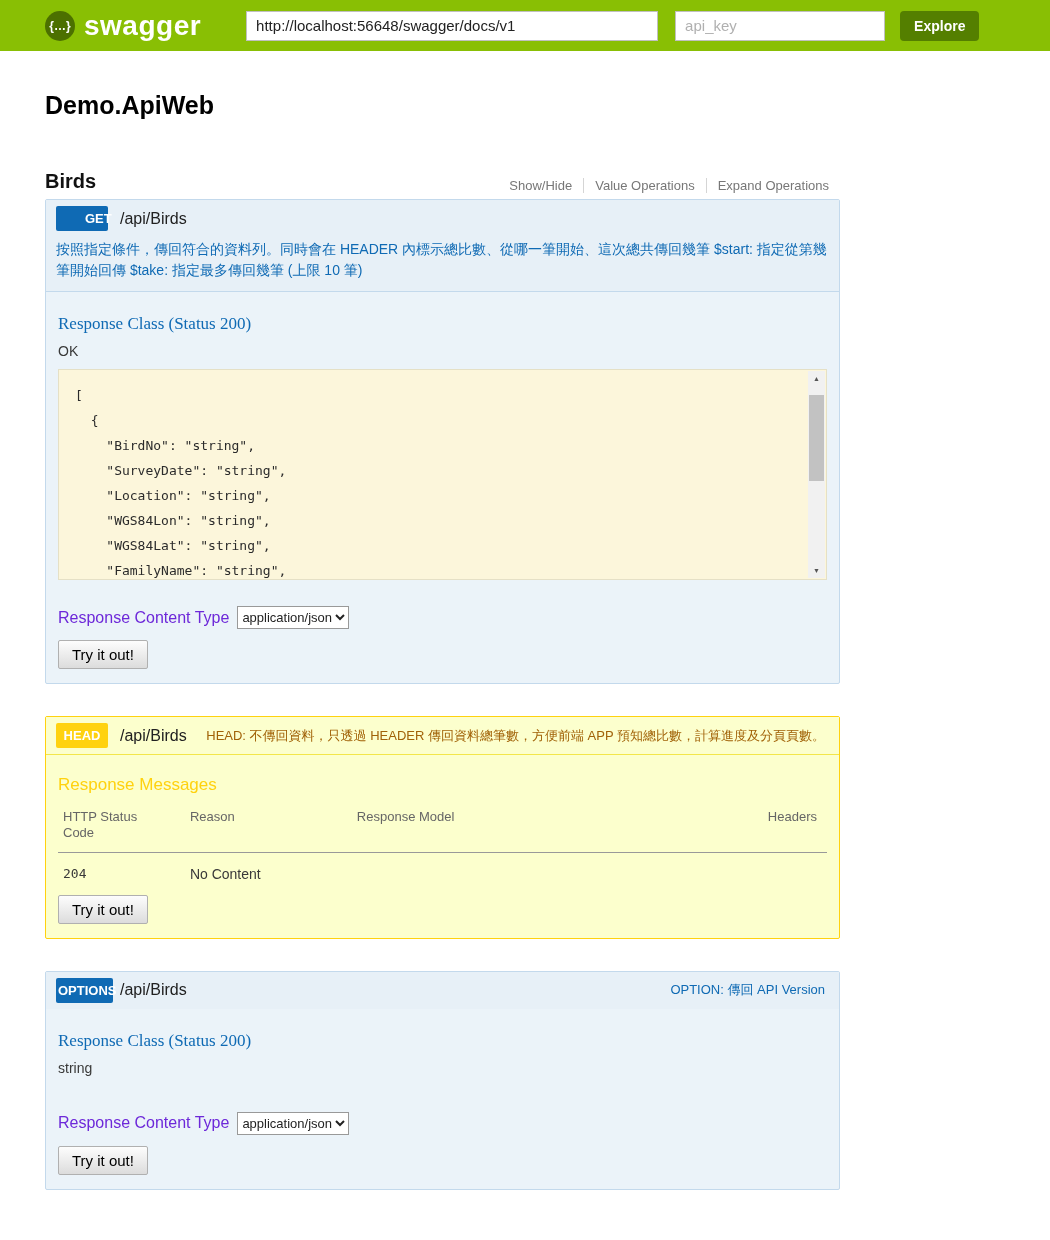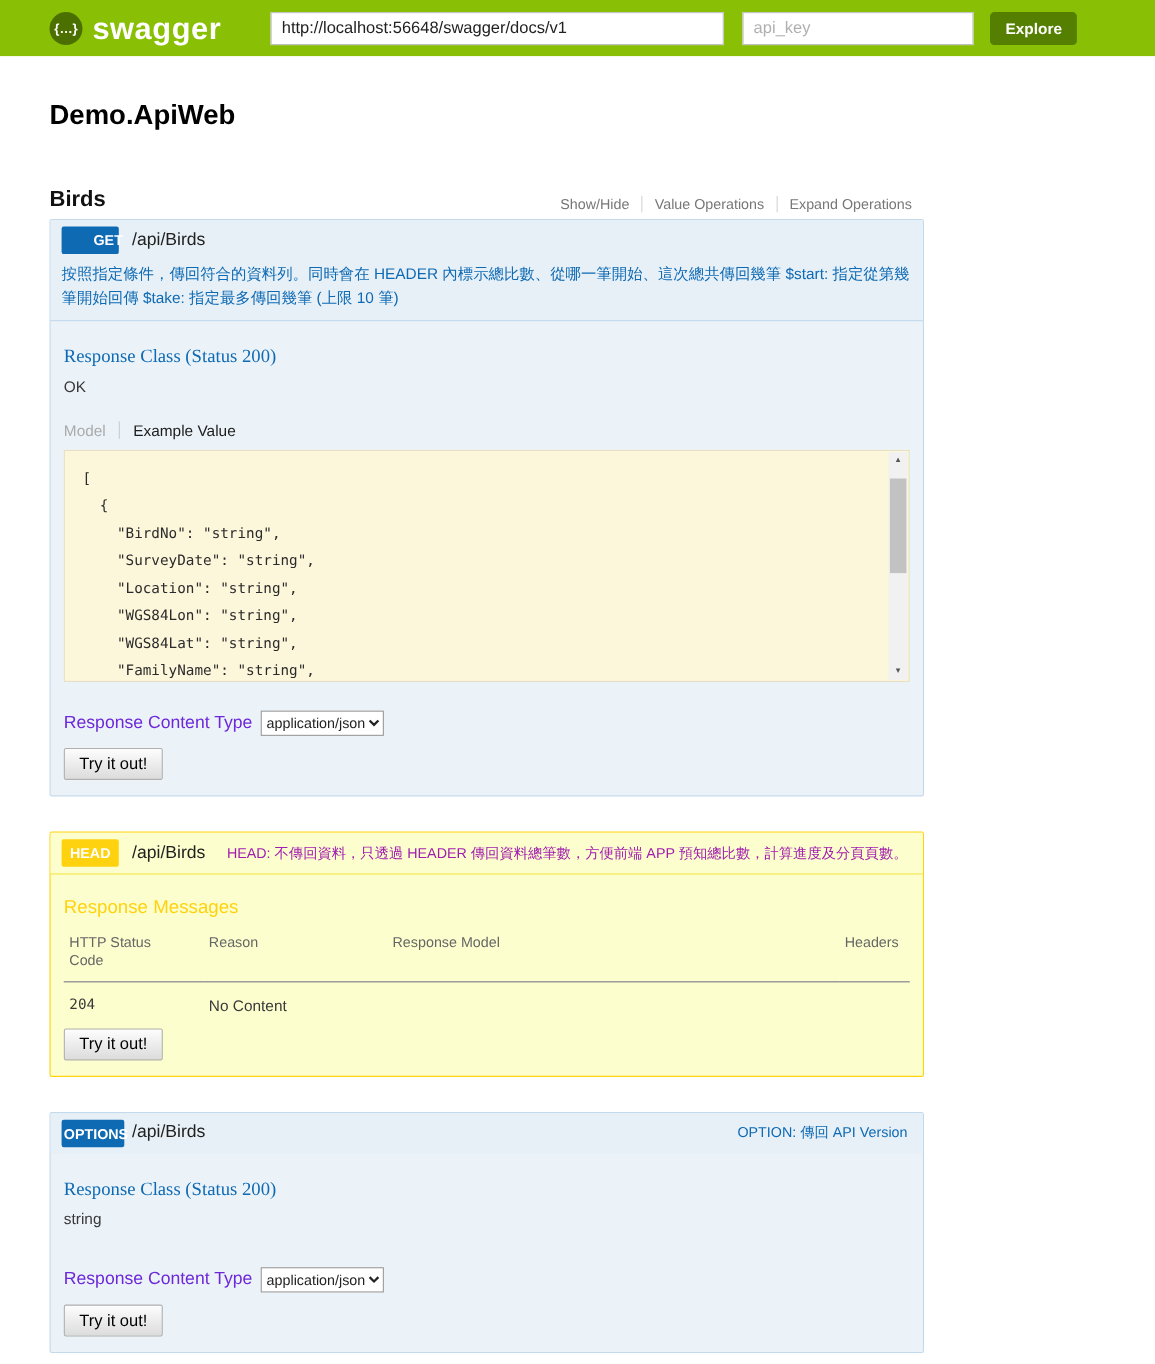--- a/index.html
+++ b/index.html
@@ -42,21 +42,21 @@
 
   .badge { min-width:52px; width:52px; text-align:center; color:#fff; font-weight:bold;
            font-size:13px; padding:5px 0; border-radius:2px; }
   .badge-blue { background:#0f6ab4;padding-left:29px; }
   .badge-yellow { background:#ffd20f; }
   .badge-overflow { width:57px; min-width:57px; text-align:left; padding-left:2px; overflow:visible;
                     white-space:nowrap; }
   .op-path { margin-left:12px; font-size:16px; color:#212121; position:relative; z-index:2; }
   .badge-overflow + .op-path { margin-left:7px; }
   .op-desc-right { flex:1; text-align:right; font-size:13px; padding-right:4px; }
-  .desc-yellow { color:#a21caf; }
+  .desc-yellow { color:#a16207; }
   .desc-blue { color:#0f6ab4; }
 
   .op-desc { padding:2px 10px 10px; font-size:14px; line-height:1.5; color:#0f6ab4;
              background:#e7f0f7; border-bottom:1px solid #c3d9ec; }
 
   .op-content { padding:0 12px 14px; }
 
   .resp-class { color:#0f6ab4; font-size:17px; font-weight:normal; margin:22px 0 0;font-family:Liberation Serif, serif; }
   .resp-value { font-size:14px; color:#393939; margin-top:9px; }
 
@@ -120,24 +120,20 @@
 
   <div class="op op-blue">
     <div class="op-heading">
       <span class="badge badge-blue">GET</span>
       <span class="op-path">/api/Birds</span>
     </div>
     <div class="op-desc">按照指定條件，傳回符合的資料列。同時會在 HEADER 內標示總比數、從哪一筆開始、這次總共傳回幾筆 $start: 指定從第幾筆開始回傳 $take: 指定最多傳回幾筆 (上限 10 筆)</div>
     <div class="op-content">
       <div class="resp-class">Response Class (Status 200)</div>
       <div class="resp-value">OK</div>
-      <div class="tabs">
-        <span class="tab-model">Model</span>
-        <span class="tab-example">Example Value</span>
-      </div>
       <div class="code-box">
         <pre>[
   {
     "BirdNo": "string",
     "SurveyDate": "string",
     "Location": "string",
     "WGS84Lon": "string",
     "WGS84Lat": "string",
     "FamilyName": "string",</pre>
         <div class="sb">

